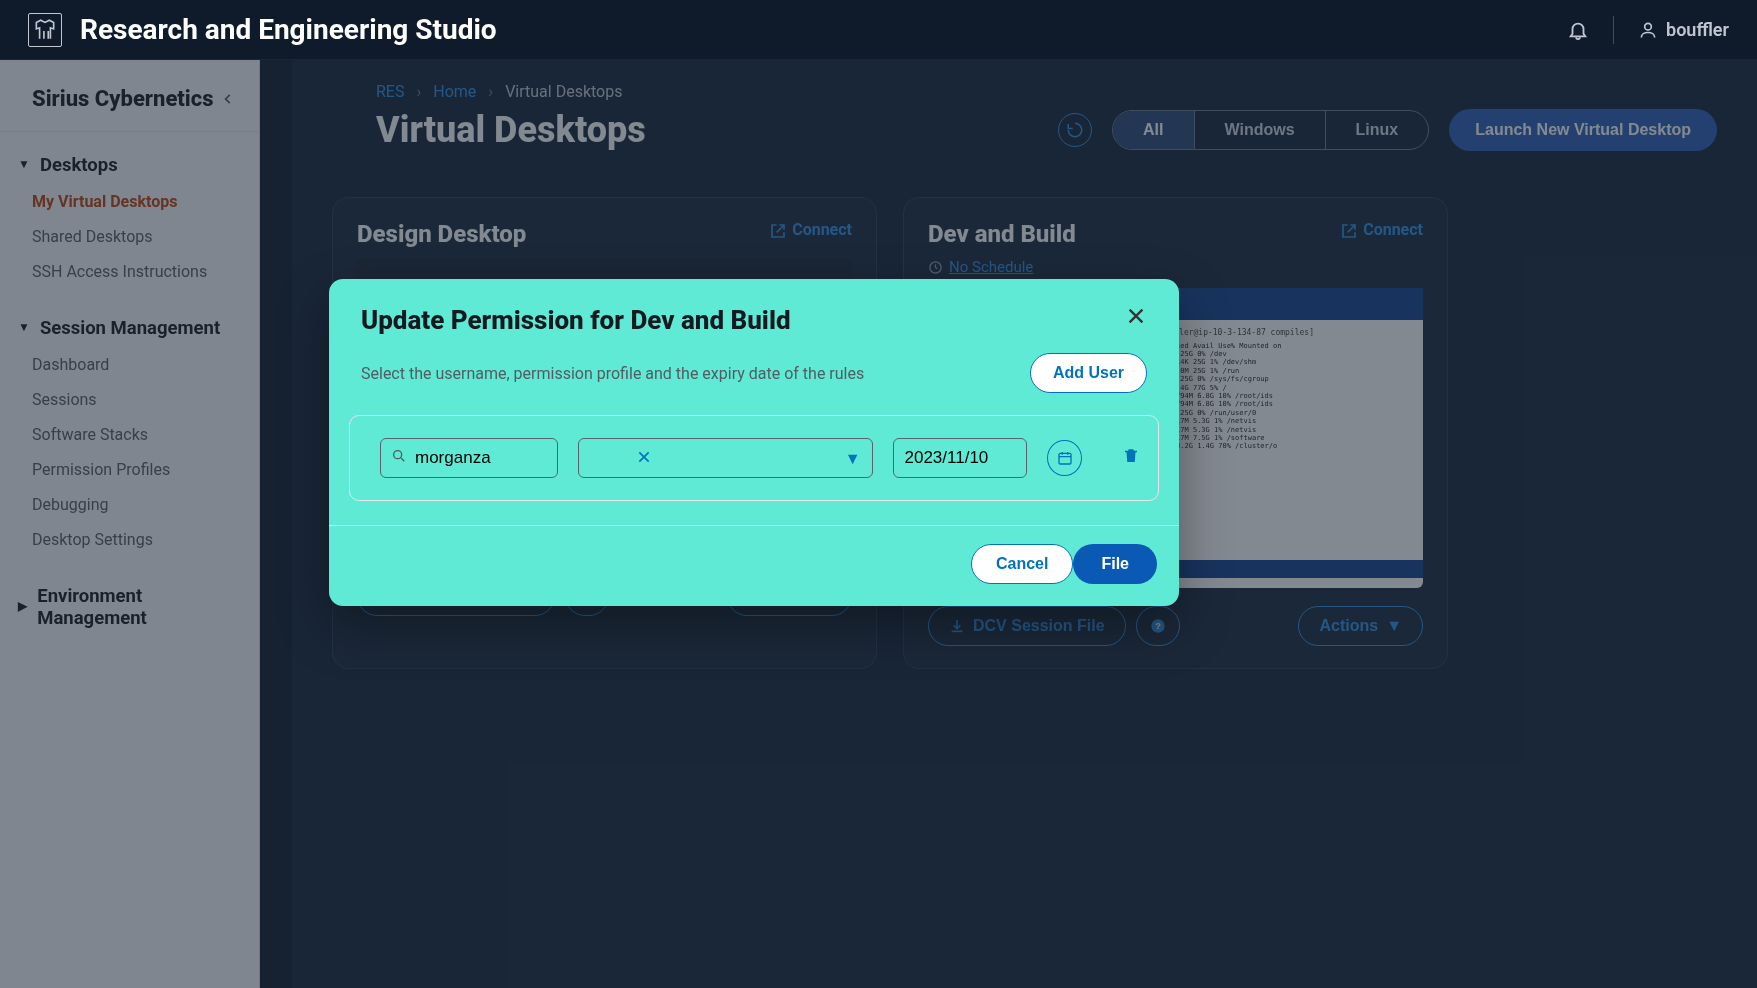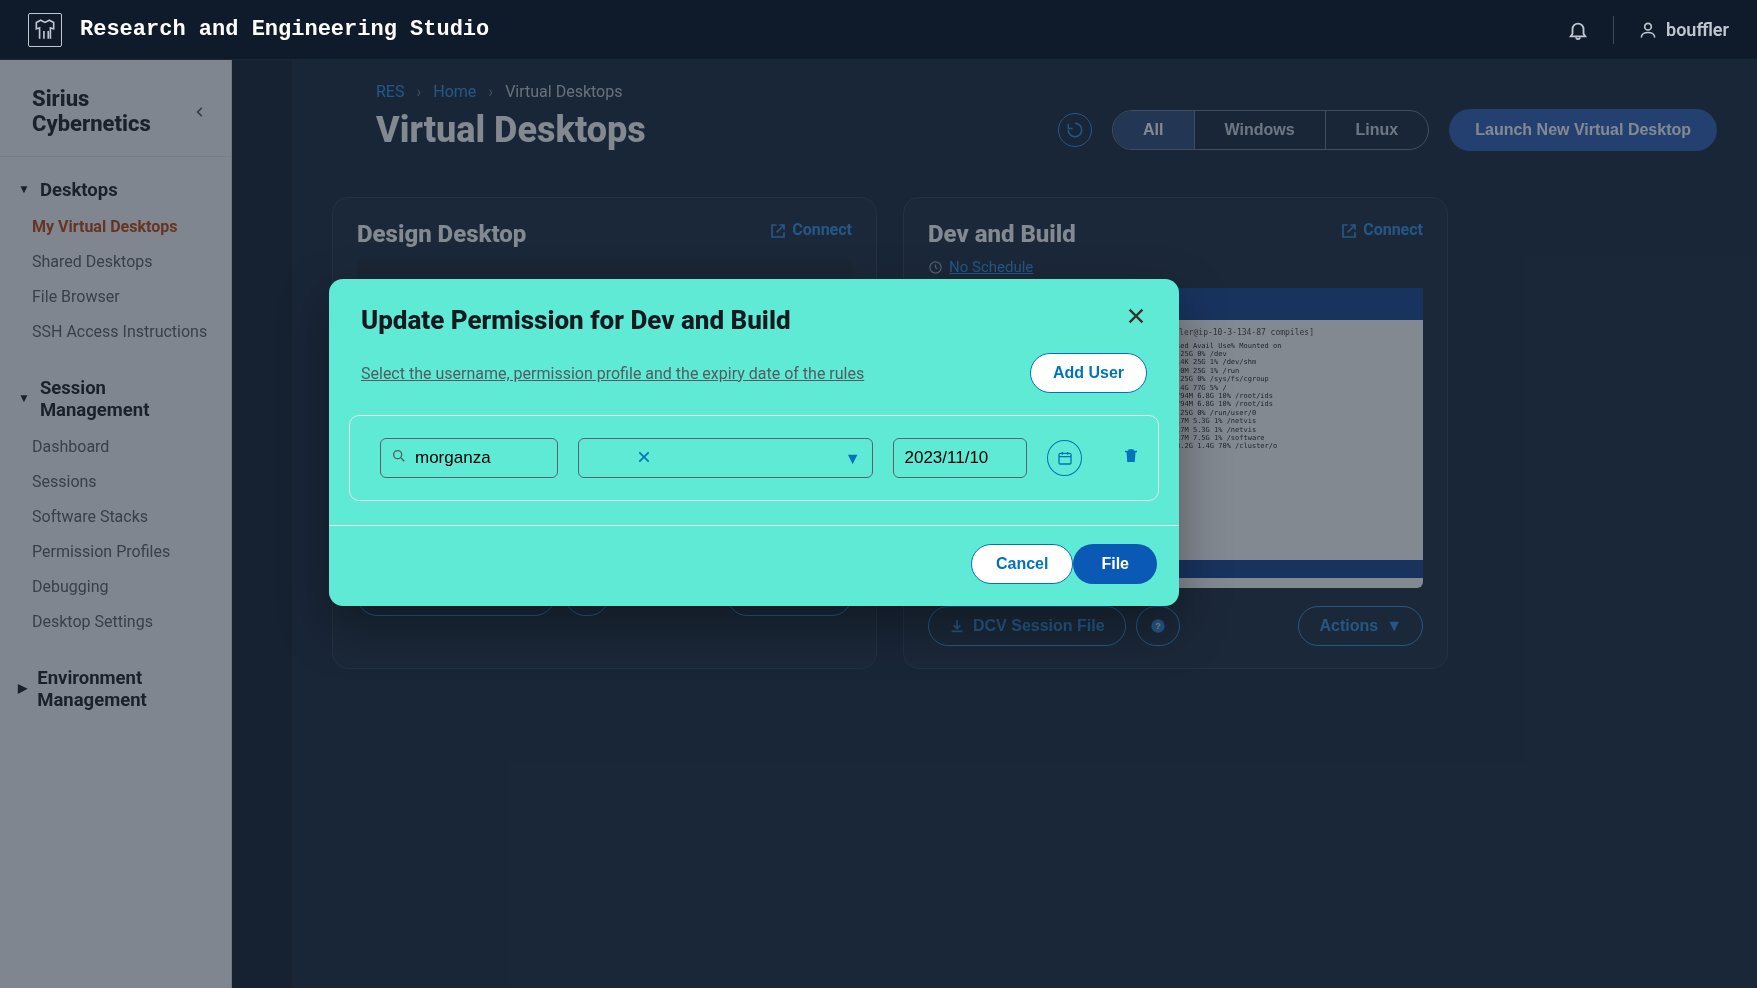--- a/index.html
+++ b/index.html
@@ -23,33 +23,33 @@
   border-bottom: 1px solid rgba(255,255,255,0.05);
 }
 .logo-box {
   width: 34px; height: 34px;
   border: 1px solid #c0c7d0;
   border-radius: 2px;
   display: flex; align-items: center; justify-content: center;
   margin-right: 18px;
 }
 .logo-box svg { width: 26px; height: 26px; stroke: #c0c7d0; fill: none; stroke-width: 1.5; }
-.product-title { font-size: 22px; font-weight: 700; font-family: Liberation Mono, monospace; }
+.product-title { font-size: 28px; font-weight: 700; }
 .top-header .spacer { flex: 1; }
 .header-icon { color: #c0c7d0; margin-left: 24px; display:flex; align-items:center; cursor:pointer; }
 .header-divider { width:1px; height:28px; background:#3c4b5d; margin-left:24px; }
 .user-chip { display:flex; align-items:center; color:#c0c7d0; font-weight:600; margin-left:24px; font-size:18px; cursor:pointer; }
 .user-chip svg { margin-right:8px; }
 
 
 .sidebar {
   position: absolute;
   top: 60px;
   left: 0;
-  width: 232px;
+  width: 260px;
   bottom: 0;
   background: #f8f9fb;
   border-right: 1px solid #d6dbe1;
   padding-top: 10px;
 }
 .project-title {
   display:flex; align-items:center; justify-content:space-between;
   font-size: 22px; font-weight: 800; color:#16191f;
   padding: 16px 24px 20px 32px;
   border-bottom: 1px solid #e3e7ec;
@@ -178,21 +178,21 @@
 .modal-head {
   display:flex; align-items:flex-start; justify-content:space-between;
   padding: 26px 32px 0 32px;
 }
 .modal-title { font-size:26px; font-weight:800; color:#16191f; }
 .close-x { cursor:pointer; color:#333; }
 .modal-sub {
   padding: 18px 32px 0 32px;
   display:flex; justify-content:space-between; align-items:center;
 }
-.modal-desc { color:#545b64; font-size:16px;text-decoration:underline; }
+.modal-desc { color:#545b64; font-size:16px; }
 .add-user-btn {
   border:1.5px solid #0073bb; color:#0073bb; border-radius:22px;
   background:#fff; font-weight:700; padding:10px 22px; font-size:16px;
   cursor:pointer;
 }
 .rule-row-wrap {
   margin: 22px 20px 24px 20px;
   border:1px solid #e3e7ec; border-radius:10px;
   padding: 22px 18px 22px 30px;
   display:flex; align-items:center; gap:20px;
@@ -269,21 +269,20 @@
     </span>
   </div>
 
   <div class="nav-section">
     <div class="nav-section-header">
       <span class="tri">▼</span>
       <span>Desktops</span>
     </div>
     <div class="nav-item active">My Virtual Desktops</div>
     <div class="nav-item">Shared Desktops</div>
-    <div class="nav-item">File Browser</div>
     <div class="nav-item">SSH Access Instructions</div>
   </div>
 
   <div class="nav-section">
     <div class="nav-section-header">
       <span class="tri">▼</span>
       <span>Session Management</span>
     </div>
     <div class="nav-item">Dashboard</div>
     <div class="nav-item">Sessions</div>

